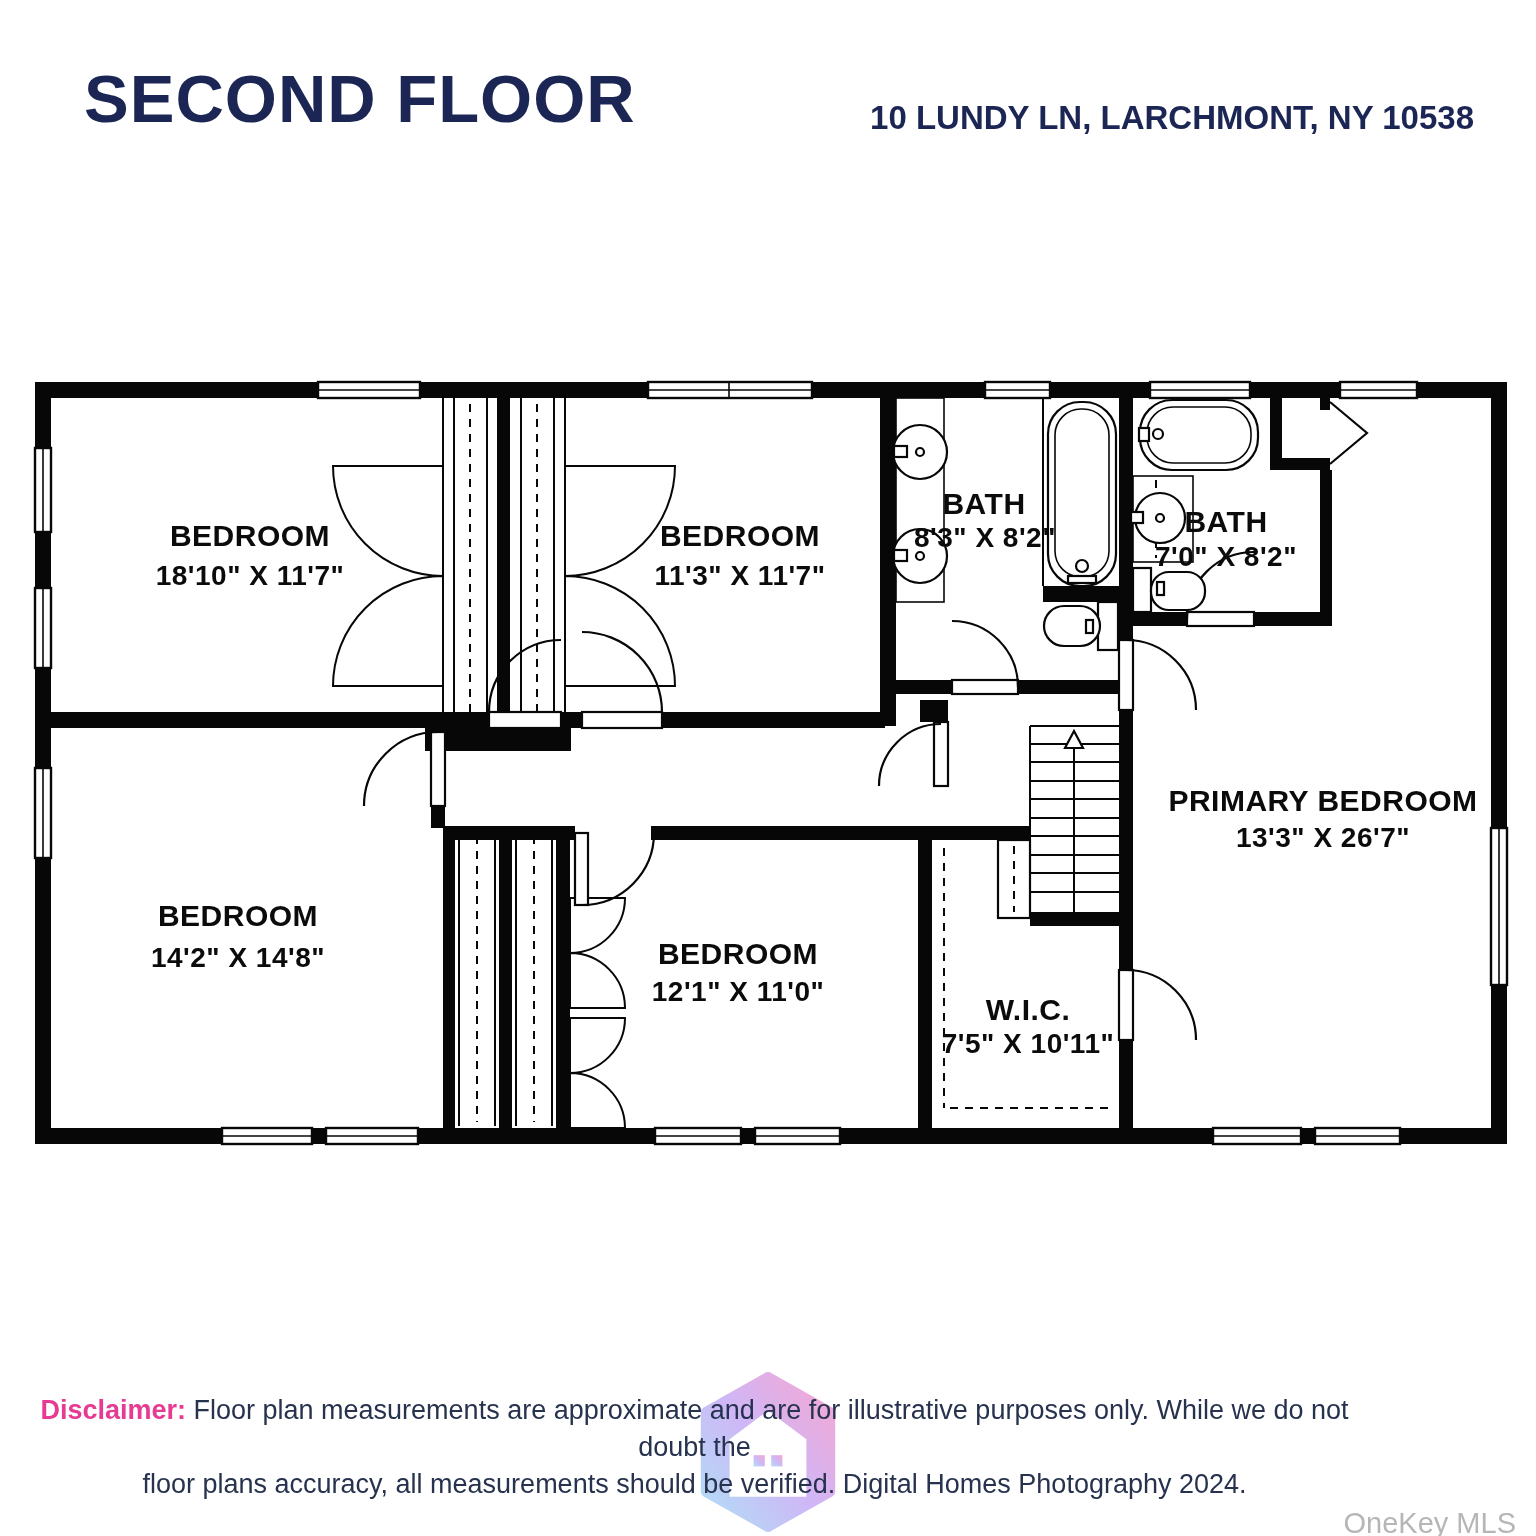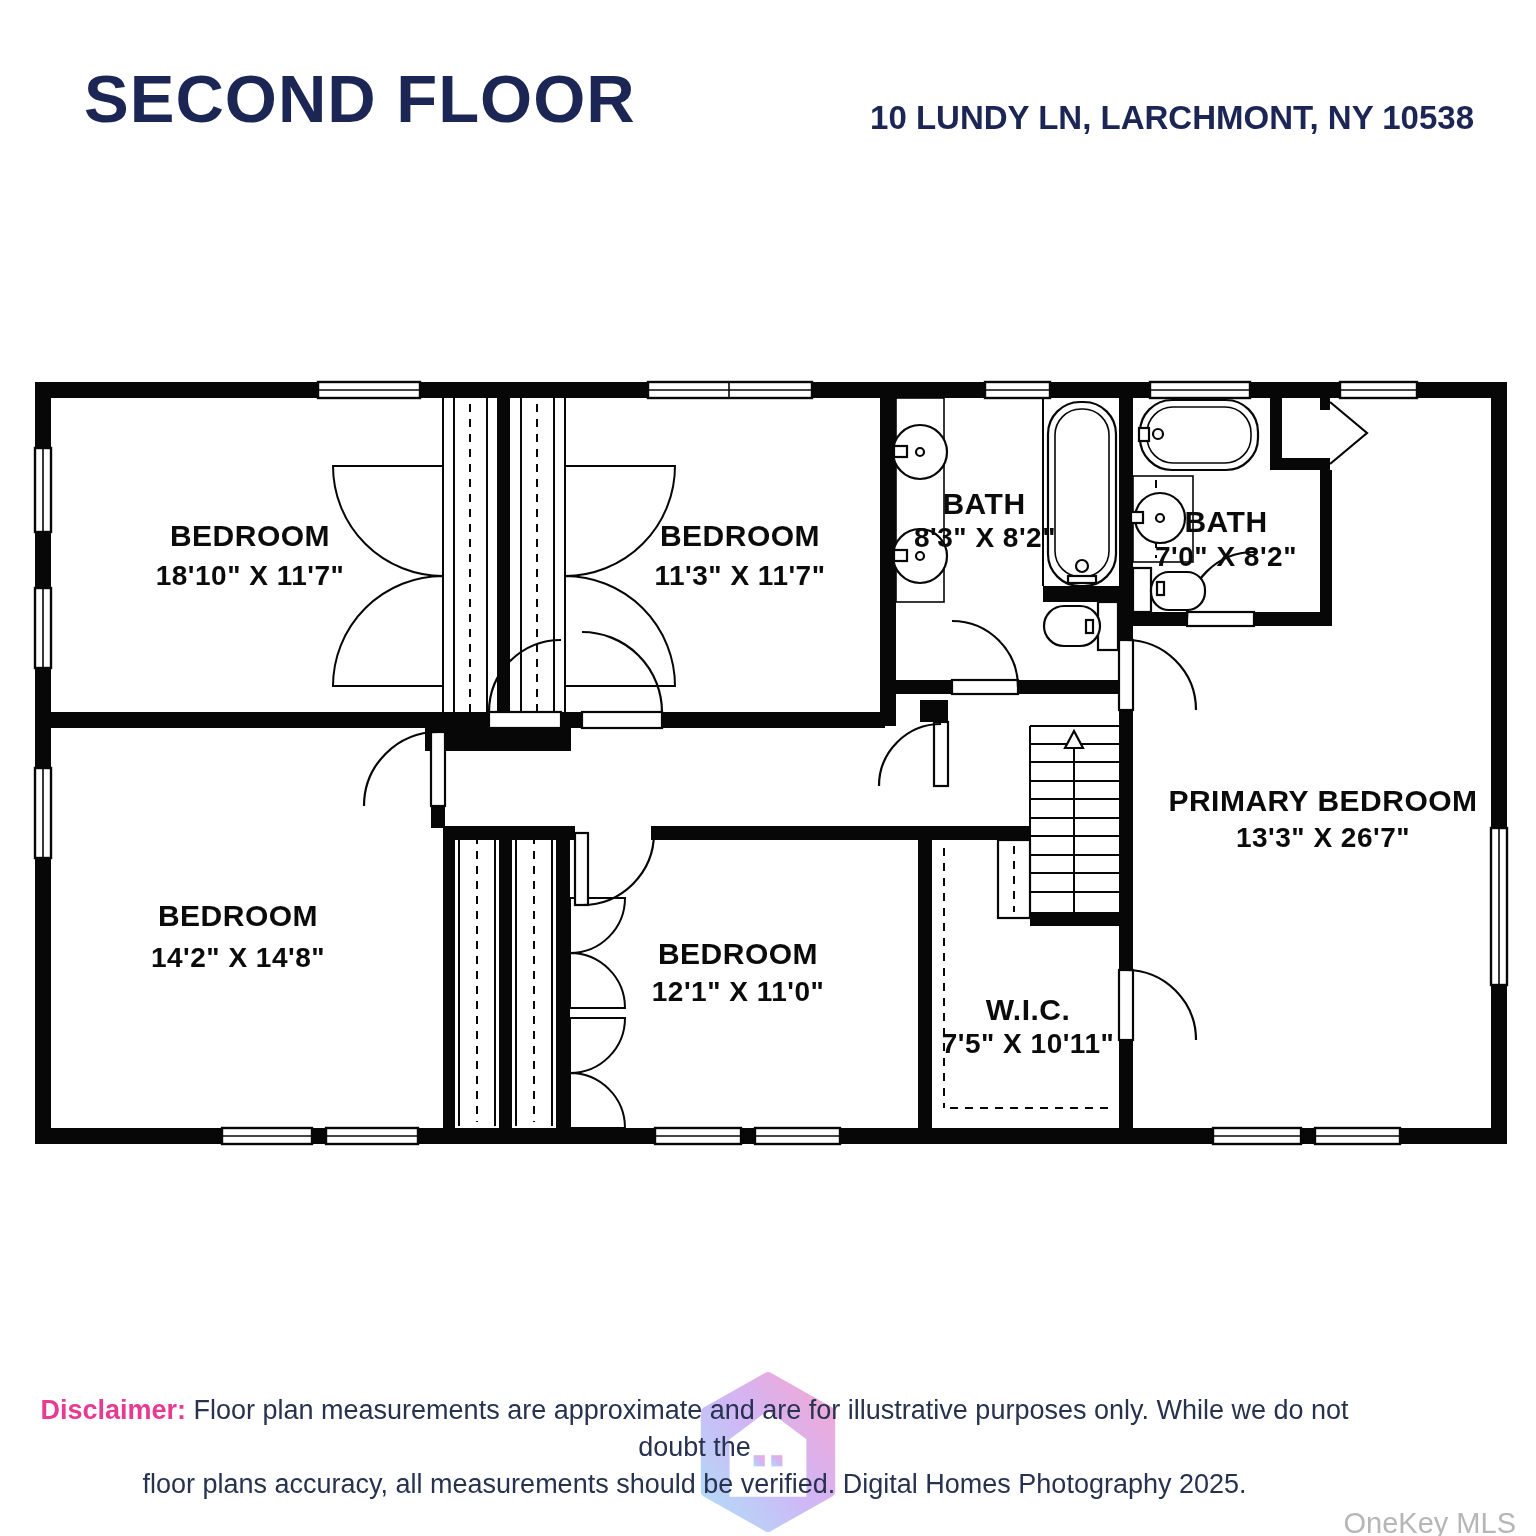--- a/index.html
+++ b/index.html
@@ -324,17 +324,17 @@
     </defs>
     <path d="M50,3 L89,25 L89,75 L50,97 L11,75 L11,25 Z" fill="url(#lg)" stroke="url(#lg)" stroke-width="6" stroke-linejoin="round"></path>
     <path d="M50,24 L74,42 L74,78 L26,78 L26,42 Z" fill="#ffffff"></path>
     <rect x="41" y="52" width="7" height="7" fill="url(#lg)"></rect>
     <rect x="52" y="52" width="7" height="7" fill="url(#lg)"></rect>
   </svg>
 
   <div class="footer">
     <span class="pink" style="color: rgb(231, 58, 146);">Disclaimer:</span>
     <span>Floor plan measurements are approximate and are for illustrative purposes only. While we do not doubt the</span><br>
-    <span>floor plans accuracy, all measurements should be verified. Digital Homes Photography 2025.</span>
+    <span>floor plans accuracy, all measurements should be verified. Digital Homes Photography 2024.</span>
   </div>
 
   <div class="watermark">OneKey MLS</div>
 </div>
 
 </body></html>

